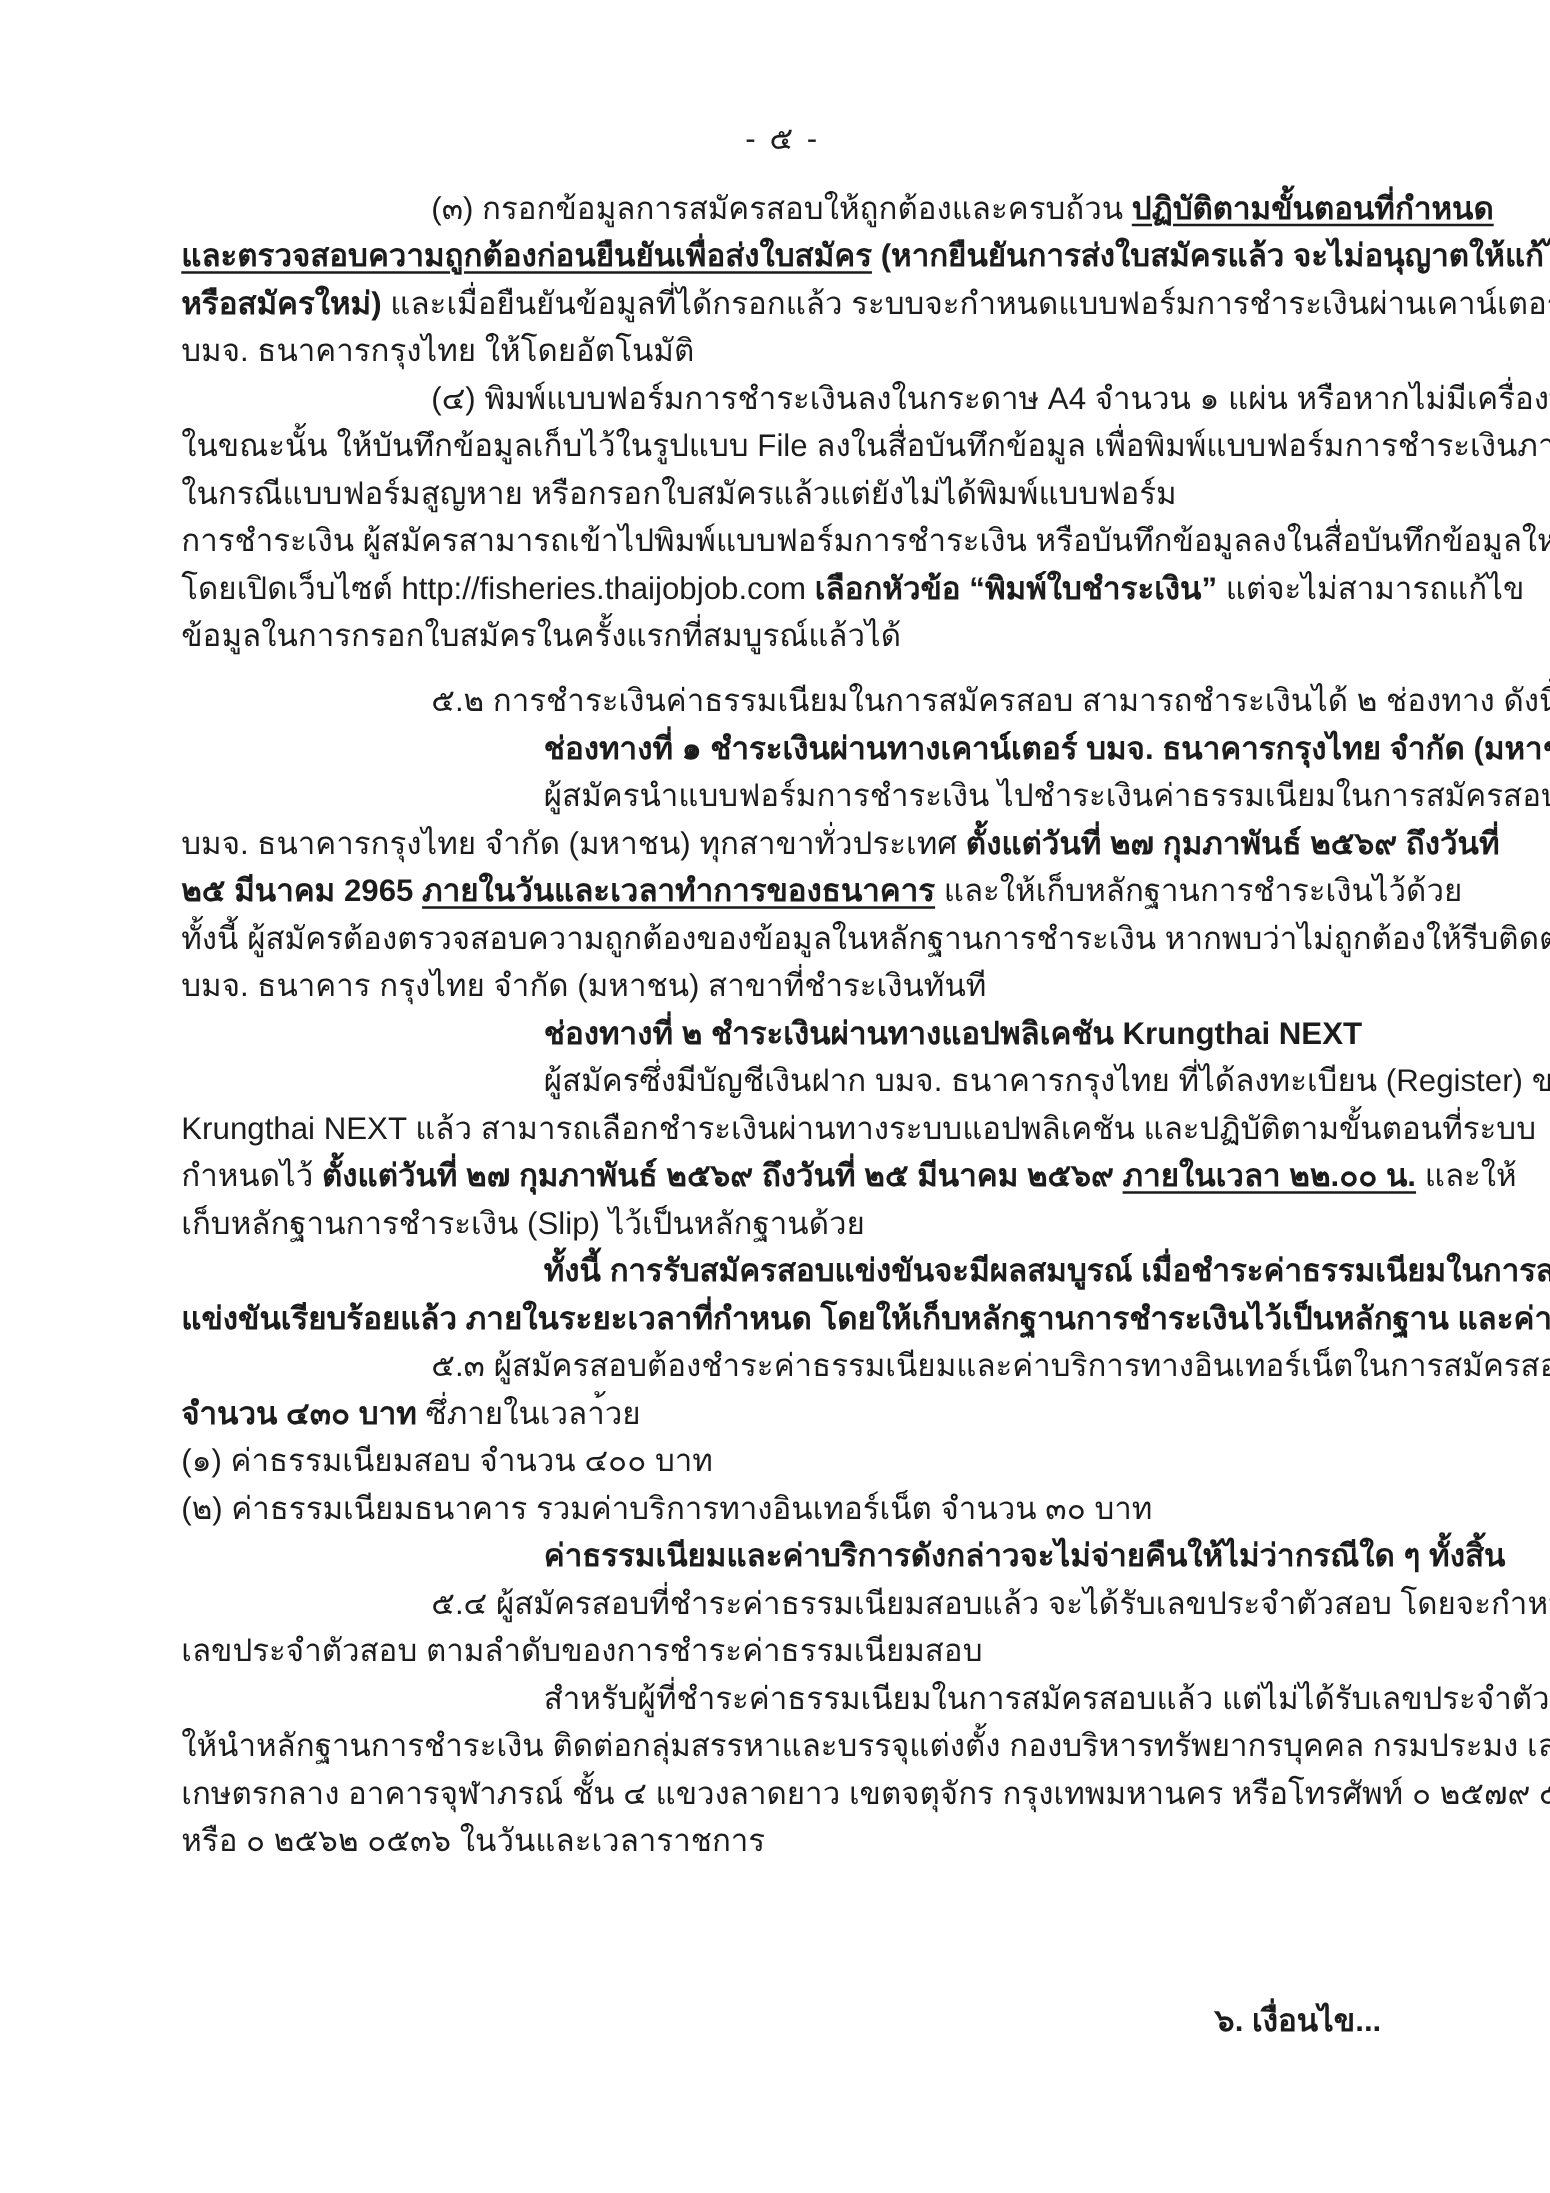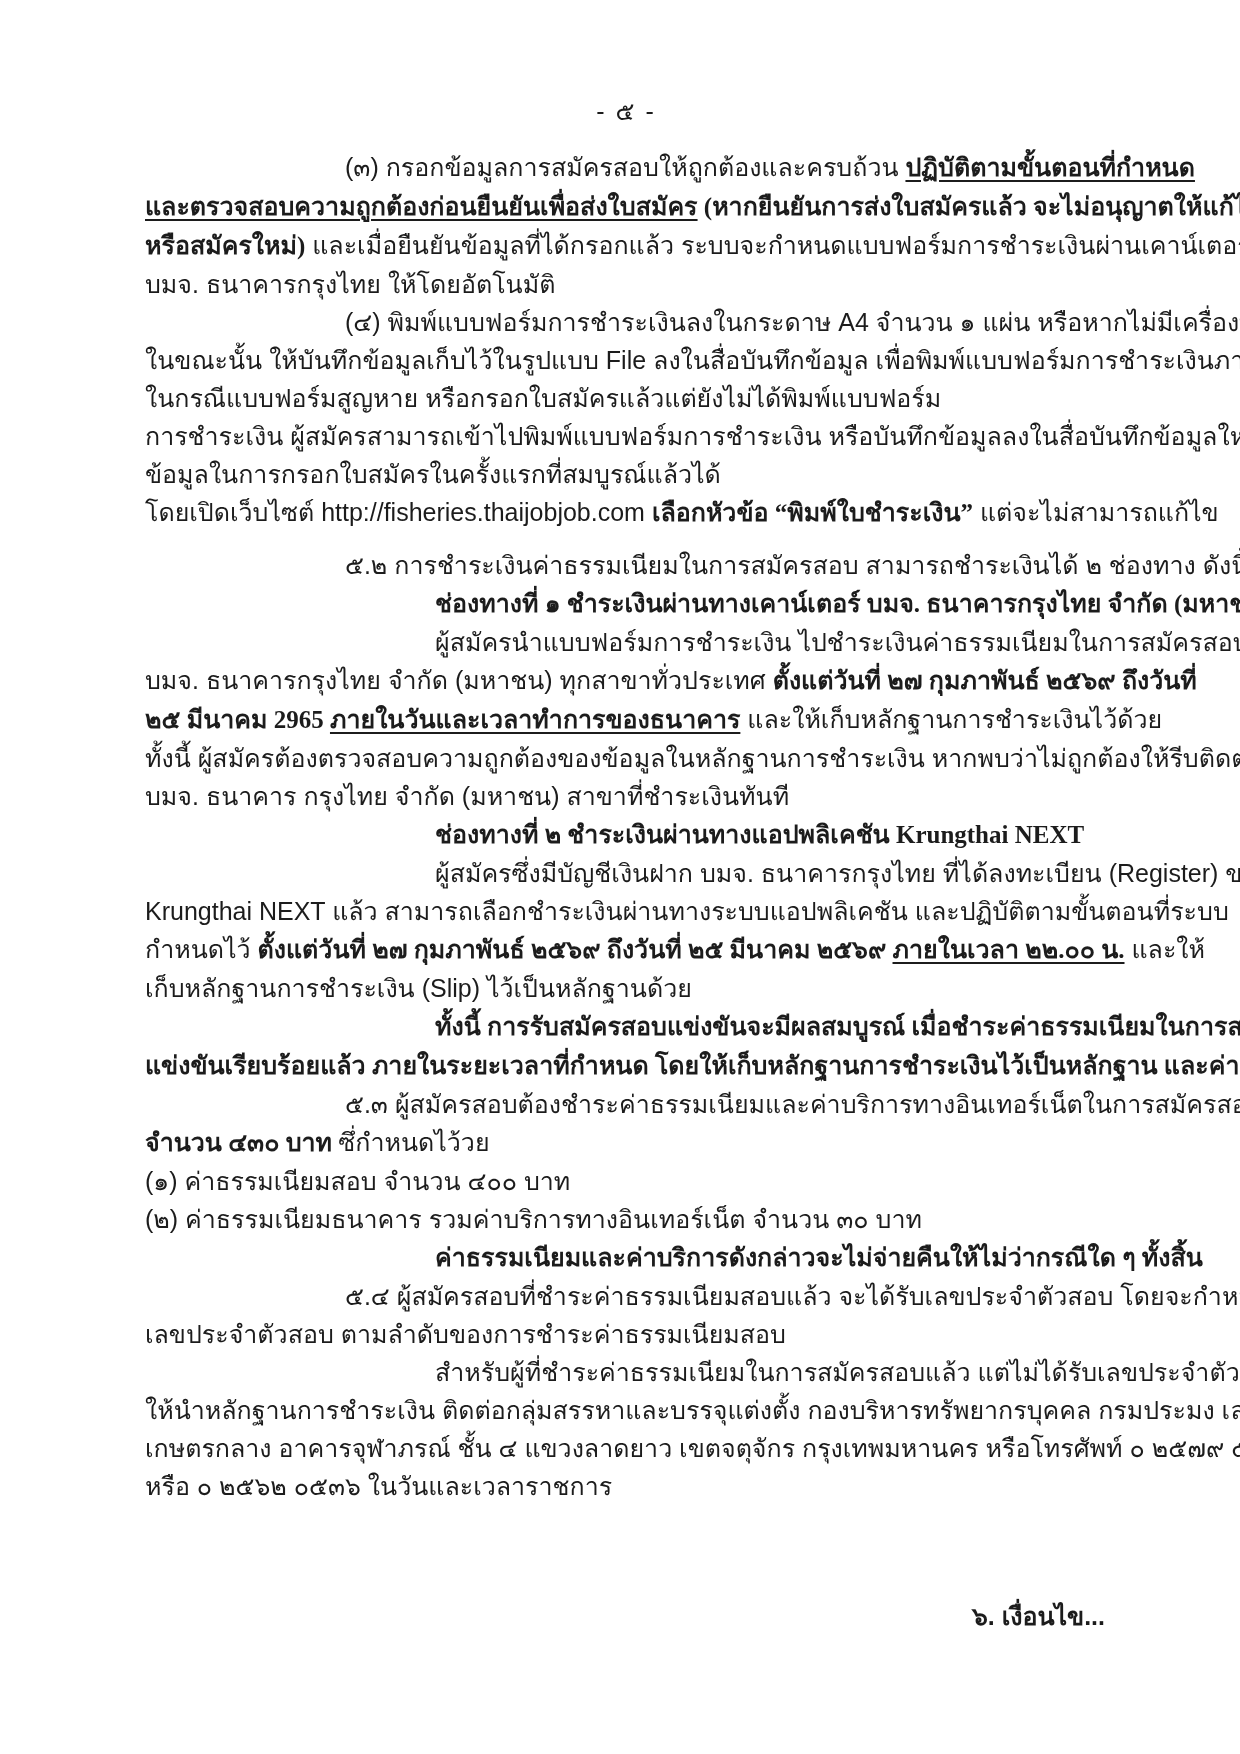--- a/index.html
+++ b/index.html
@@ -32,21 +32,21 @@
   .line {
     line-height: 38px;
     min-height: 38px;
     white-space: nowrap;
   }
   .ind-0 { margin-left: 0; }
   .ind-1 { margin-left: 200px; }
   .ind-2 { }
   .ind-3 { margin-left: 290px; }
   .gap-before { margin-top: 14px; }
-  .seg-b { font-weight: bold; font-family: Liberation Serif, serif; }
+  .seg-b { font-weight: bold; }
   .seg-u { text-decoration: underline; text-underline-offset: 4px; text-decoration-thickness: 1.5px; }
   .footer-note {
     position: absolute;
     right: 135px;
     top: 1596px;
     font-size: 25px;
     font-weight: bold;
     text-align: left;
   }
 </style>
@@ -58,38 +58,38 @@
 
   <div class="doc-body">
       <div class="line ind-1"><span class="">(๓) กรอกข้อมูลการสมัครสอบให้ถูกต้องและครบถ้วน </span><span class="seg-b seg-u">ปฏิบัติตามขั้นตอนที่กำหนด</span></div>
       <div class="line ind-0"><span class="seg-b seg-u">และตรวจสอบความถูกต้องก่อนยืนยันเพื่อส่งใบสมัคร</span><span class="seg-b "> </span><span class="seg-b ">(หากยืนยันการส่งใบสมัครแล้ว จะไม่อนุญาตให้แก้ไข</span></div>
       <div class="line ind-0"><span class="seg-b ">หรือสมัครใหม่)</span><span class=""> และเมื่อยืนยันข้อมูลที่ได้กรอกแล้ว ระบบจะกำหนดแบบฟอร์มการชำระเงินผ่านเคาน์เตอร์</span></div>
       <div class="line ind-0"><span class="">บมจ. ธนาคารกรุงไทย ให้โดยอัตโนมัติ</span></div>
       <div class="line ind-1"><span class="">(๔) พิมพ์แบบฟอร์มการชำระเงินลงในกระดาษ A4 จำนวน ๑ แผ่น หรือหากไม่มีเครื่องพิมพ์</span></div>
       <div class="line ind-0"><span class="">ในขณะนั้น ให้บันทึกข้อมูลเก็บไว้ในรูปแบบ File ลงในสื่อบันทึกข้อมูล เพื่อพิมพ์แบบฟอร์มการชำระเงินภายหลัง</span></div>
       <div class="line ind-2"><span class="">ในกรณีแบบฟอร์มสูญหาย หรือกรอกใบสมัครแล้วแต่ยังไม่ได้พิมพ์แบบฟอร์ม</span></div>
       <div class="line ind-0"><span class="">การชำระเงิน ผู้สมัครสามารถเข้าไปพิมพ์แบบฟอร์มการชำระเงิน หรือบันทึกข้อมูลลงในสื่อบันทึกข้อมูลใหม่ได้อีก</span></div>
+      <div class="line ind-0"><span class="">โดยเปิดเว็บไซต์ http://fisheries.thaijobjob.com </span><span class="seg-b ">เลือกหัวข้อ “พิมพ์ใบชำระเงิน”</span><span class=""> แต่จะไม่สามารถแก้ไข</span></div>
       <div class="line ind-0"><span class="">ข้อมูลในการกรอกใบสมัครในครั้งแรกที่สมบูรณ์แล้วได้</span></div>
-      <div class="line ind-0"><span class="">โดยเปิดเว็บไซต์ http://fisheries.thaijobjob.com </span><span class="seg-b ">เลือกหัวข้อ “พิมพ์ใบชำระเงิน”</span><span class=""> แต่จะไม่สามารถแก้ไข</span></div>
       <div class="line ind-1 gap-before"><span class="">๕.๒ การชำระเงินค่าธรรมเนียมในการสมัครสอบ สามารถชำระเงินได้ ๒ ช่องทาง ดังนี้</span></div>
       <div class="line ind-3"><span class="seg-b ">ช่องทางที่ ๑ ชำระเงินผ่านทางเคาน์เตอร์ บมจ. ธนาคารกรุงไทย จำกัด (มหาชน)</span></div>
       <div class="line ind-3"><span class="">ผู้สมัครนำแบบฟอร์มการชำระเงิน ไปชำระเงินค่าธรรมเนียมในการสมัครสอบที่เคาน์เตอร์</span></div>
       <div class="line ind-0"><span class="">บมจ. ธนาคารกรุงไทย จำกัด (มหาชน) ทุกสาขาทั่วประเทศ </span><span class="seg-b ">ตั้งแต่วันที่ ๒๗ กุมภาพันธ์ ๒๕๖๙ ถึงวันที่</span></div>
       <div class="line ind-0"><span class="seg-b ">๒๕ มีนาคม 2965 </span><span class="seg-b seg-u">ภายในวันและเวลาทำการของธนาคาร</span><span class=""> และให้เก็บหลักฐานการชำระเงินไว้ด้วย</span></div>
       <div class="line ind-0"><span class="">ทั้งนี้ ผู้สมัครต้องตรวจสอบความถูกต้องของข้อมูลในหลักฐานการชำระเงิน หากพบว่าไม่ถูกต้องให้รีบติดต่อ</span></div>
       <div class="line ind-0"><span class="">บมจ. ธนาคาร กรุงไทย จำกัด (มหาชน) สาขาที่ชำระเงินทันที</span></div>
       <div class="line ind-3"><span class="seg-b ">ช่องทางที่ ๒ ชำระเงินผ่านทางแอปพลิเคชัน Krungthai NEXT</span></div>
       <div class="line ind-3"><span class="">ผู้สมัครซึ่งมีบัญชีเงินฝาก บมจ. ธนาคารกรุงไทย ที่ได้ลงทะเบียน (Register) ขอใช้บริการ</span></div>
       <div class="line ind-0"><span class="">Krungthai NEXT แล้ว สามารถเลือกชำระเงินผ่านทางระบบแอปพลิเคชัน และปฏิบัติตามขั้นตอนที่ระบบ</span></div>
       <div class="line ind-0"><span class="">กำหนดไว้ </span><span class="seg-b ">ตั้งแต่วันที่ ๒๗ กุมภาพันธ์ ๒๕๖๙ ถึงวันที่ ๒๕ มีนาคม ๒๕๖๙ </span><span class="seg-b seg-u">ภายในเวลา ๒๒.๐๐ น.</span><span class=""> และให้</span></div>
       <div class="line ind-0"><span class="">เก็บหลักฐานการชำระเงิน (Slip) ไว้เป็นหลักฐานด้วย</span></div>
       <div class="line ind-3"><span class="seg-b ">ทั้งนี้ การรับสมัครสอบแข่งขันจะมีผลสมบูรณ์ เมื่อชำระค่าธรรมเนียมในการสมัครสอบ</span></div>
       <div class="line ind-0"><span class="seg-b ">แข่งขันเรียบร้อยแล้ว ภายในระยะเวลาที่กำหนด โดยให้เก็บหลักฐานการชำระเงินไว้เป็นหลักฐาน และค่าธรรมเนียม</span></div>
       <div class="line ind-1"><span class="">๕.๓ ผู้สมัครสอบต้องชำระค่าธรรมเนียมและค่าบริการทางอินเทอร์เน็ตในการสมัครสอบ</span></div>
-      <div class="line ind-0"><span class="seg-b ">จำนวน ๔๓๐ บาท </span><span class="">ซึ่กำหนดไว้วย</span></div>
+      <div class="line ind-0"><span class="seg-b ">จำนวน ๔๓๐ บาท </span><span class="">ซึ่ภายในเวลา้วย</span></div>
       <div class="line ind-2"><span class="">(๑) ค่าธรรมเนียมสอบ จำนวน ๔๐๐ บาท</span></div>
       <div class="line ind-2"><span class="">(๒) ค่าธรรมเนียมธนาคาร รวมค่าบริการทางอินเทอร์เน็ต จำนวน ๓๐ บาท</span></div>
       <div class="line ind-3"><span class="seg-b ">ค่าธรรมเนียมและค่าบริการดังกล่าวจะไม่จ่ายคืนให้ไม่ว่ากรณีใด ๆ ทั้งสิ้น</span></div>
       <div class="line ind-1"><span class="">๕.๔ ผู้สมัครสอบที่ชำระค่าธรรมเนียมสอบแล้ว จะได้รับเลขประจำตัวสอบ โดยจะกำหนด</span></div>
       <div class="line ind-0"><span class="">เลขประจำตัวสอบ ตามลำดับของการชำระค่าธรรมเนียมสอบ</span></div>
       <div class="line ind-3"><span class="">สำหรับผู้ที่ชำระค่าธรรมเนียมในการสมัครสอบแล้ว แต่ไม่ได้รับเลขประจำตัวสอบ</span></div>
       <div class="line ind-0"><span class="">ให้นำหลักฐานการชำระเงิน ติดต่อกลุ่มสรรหาและบรรจุแต่งตั้ง กองบริหารทรัพยากรบุคคล กรมประมง เลขที่ ๕๐</span></div>
       <div class="line ind-0"><span class="">เกษตรกลาง อาคารจุฬาภรณ์ ชั้น ๔ แขวงลาดยาว เขตจตุจักร กรุงเทพมหานคร หรือโทรศัพท์ ๐ ๒๕๗๙ ๕๕๙๔</span></div>
       <div class="line ind-0"><span class="">หรือ ๐ ๒๕๖๒ ๐๕๓๖ ในวันและเวลาราชการ</span></div>
     </div>

